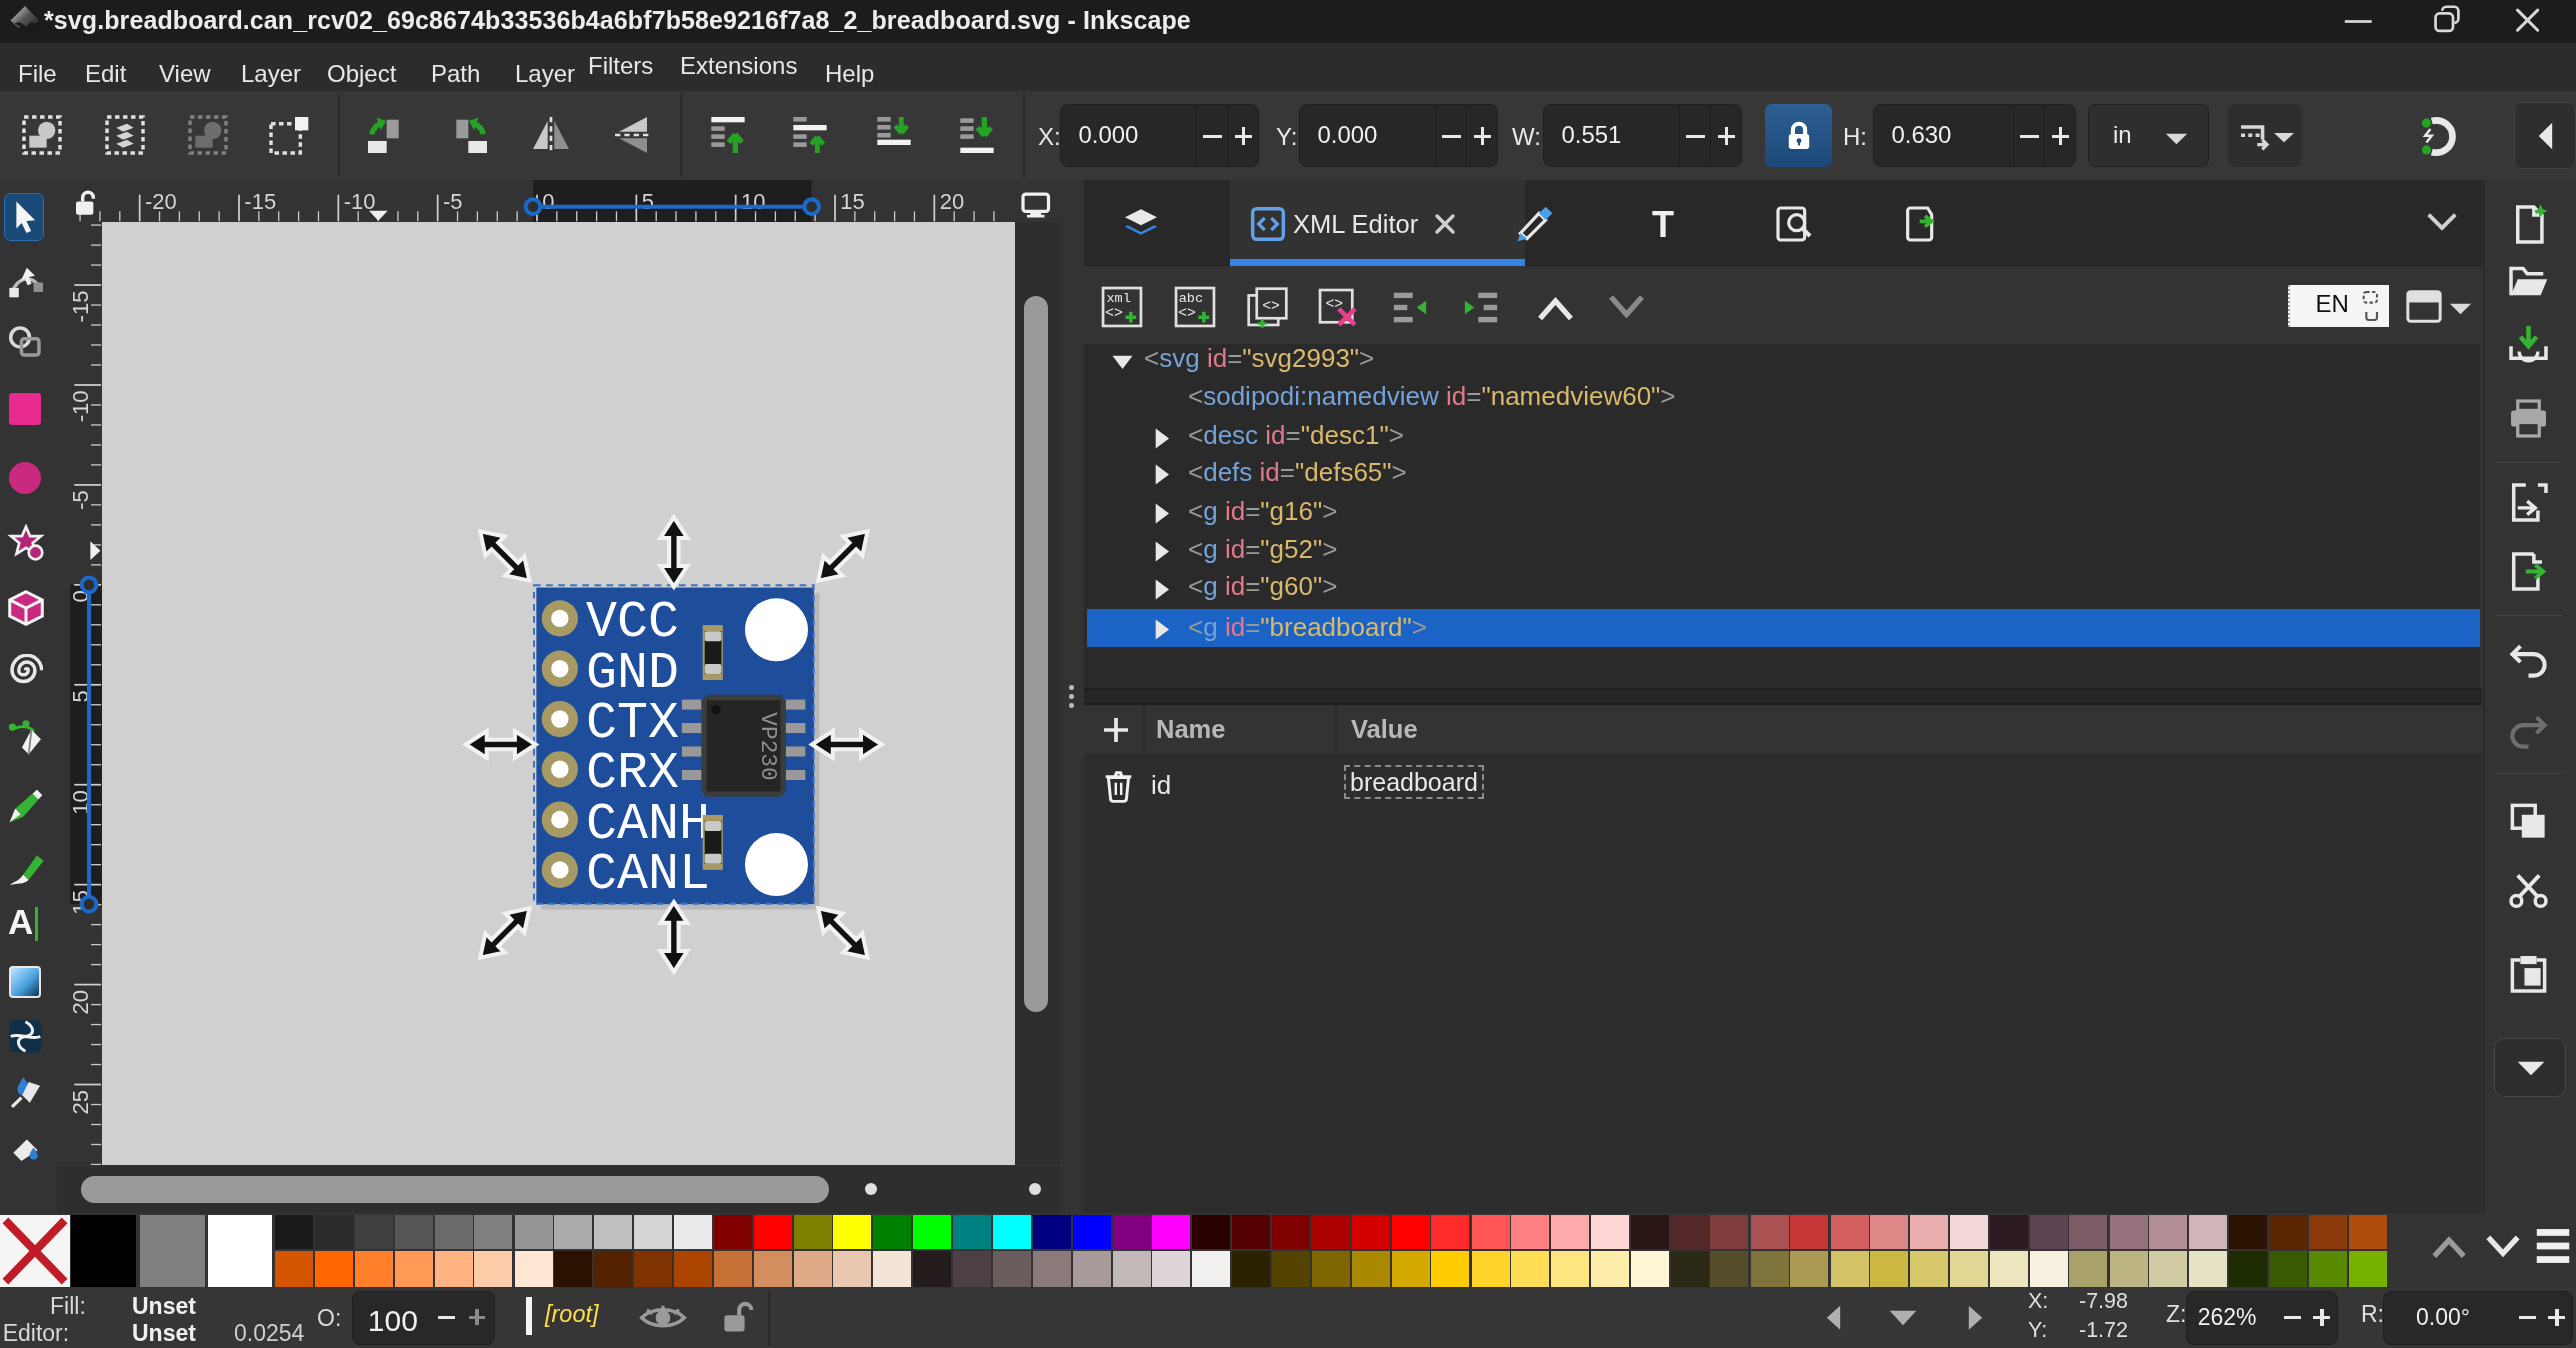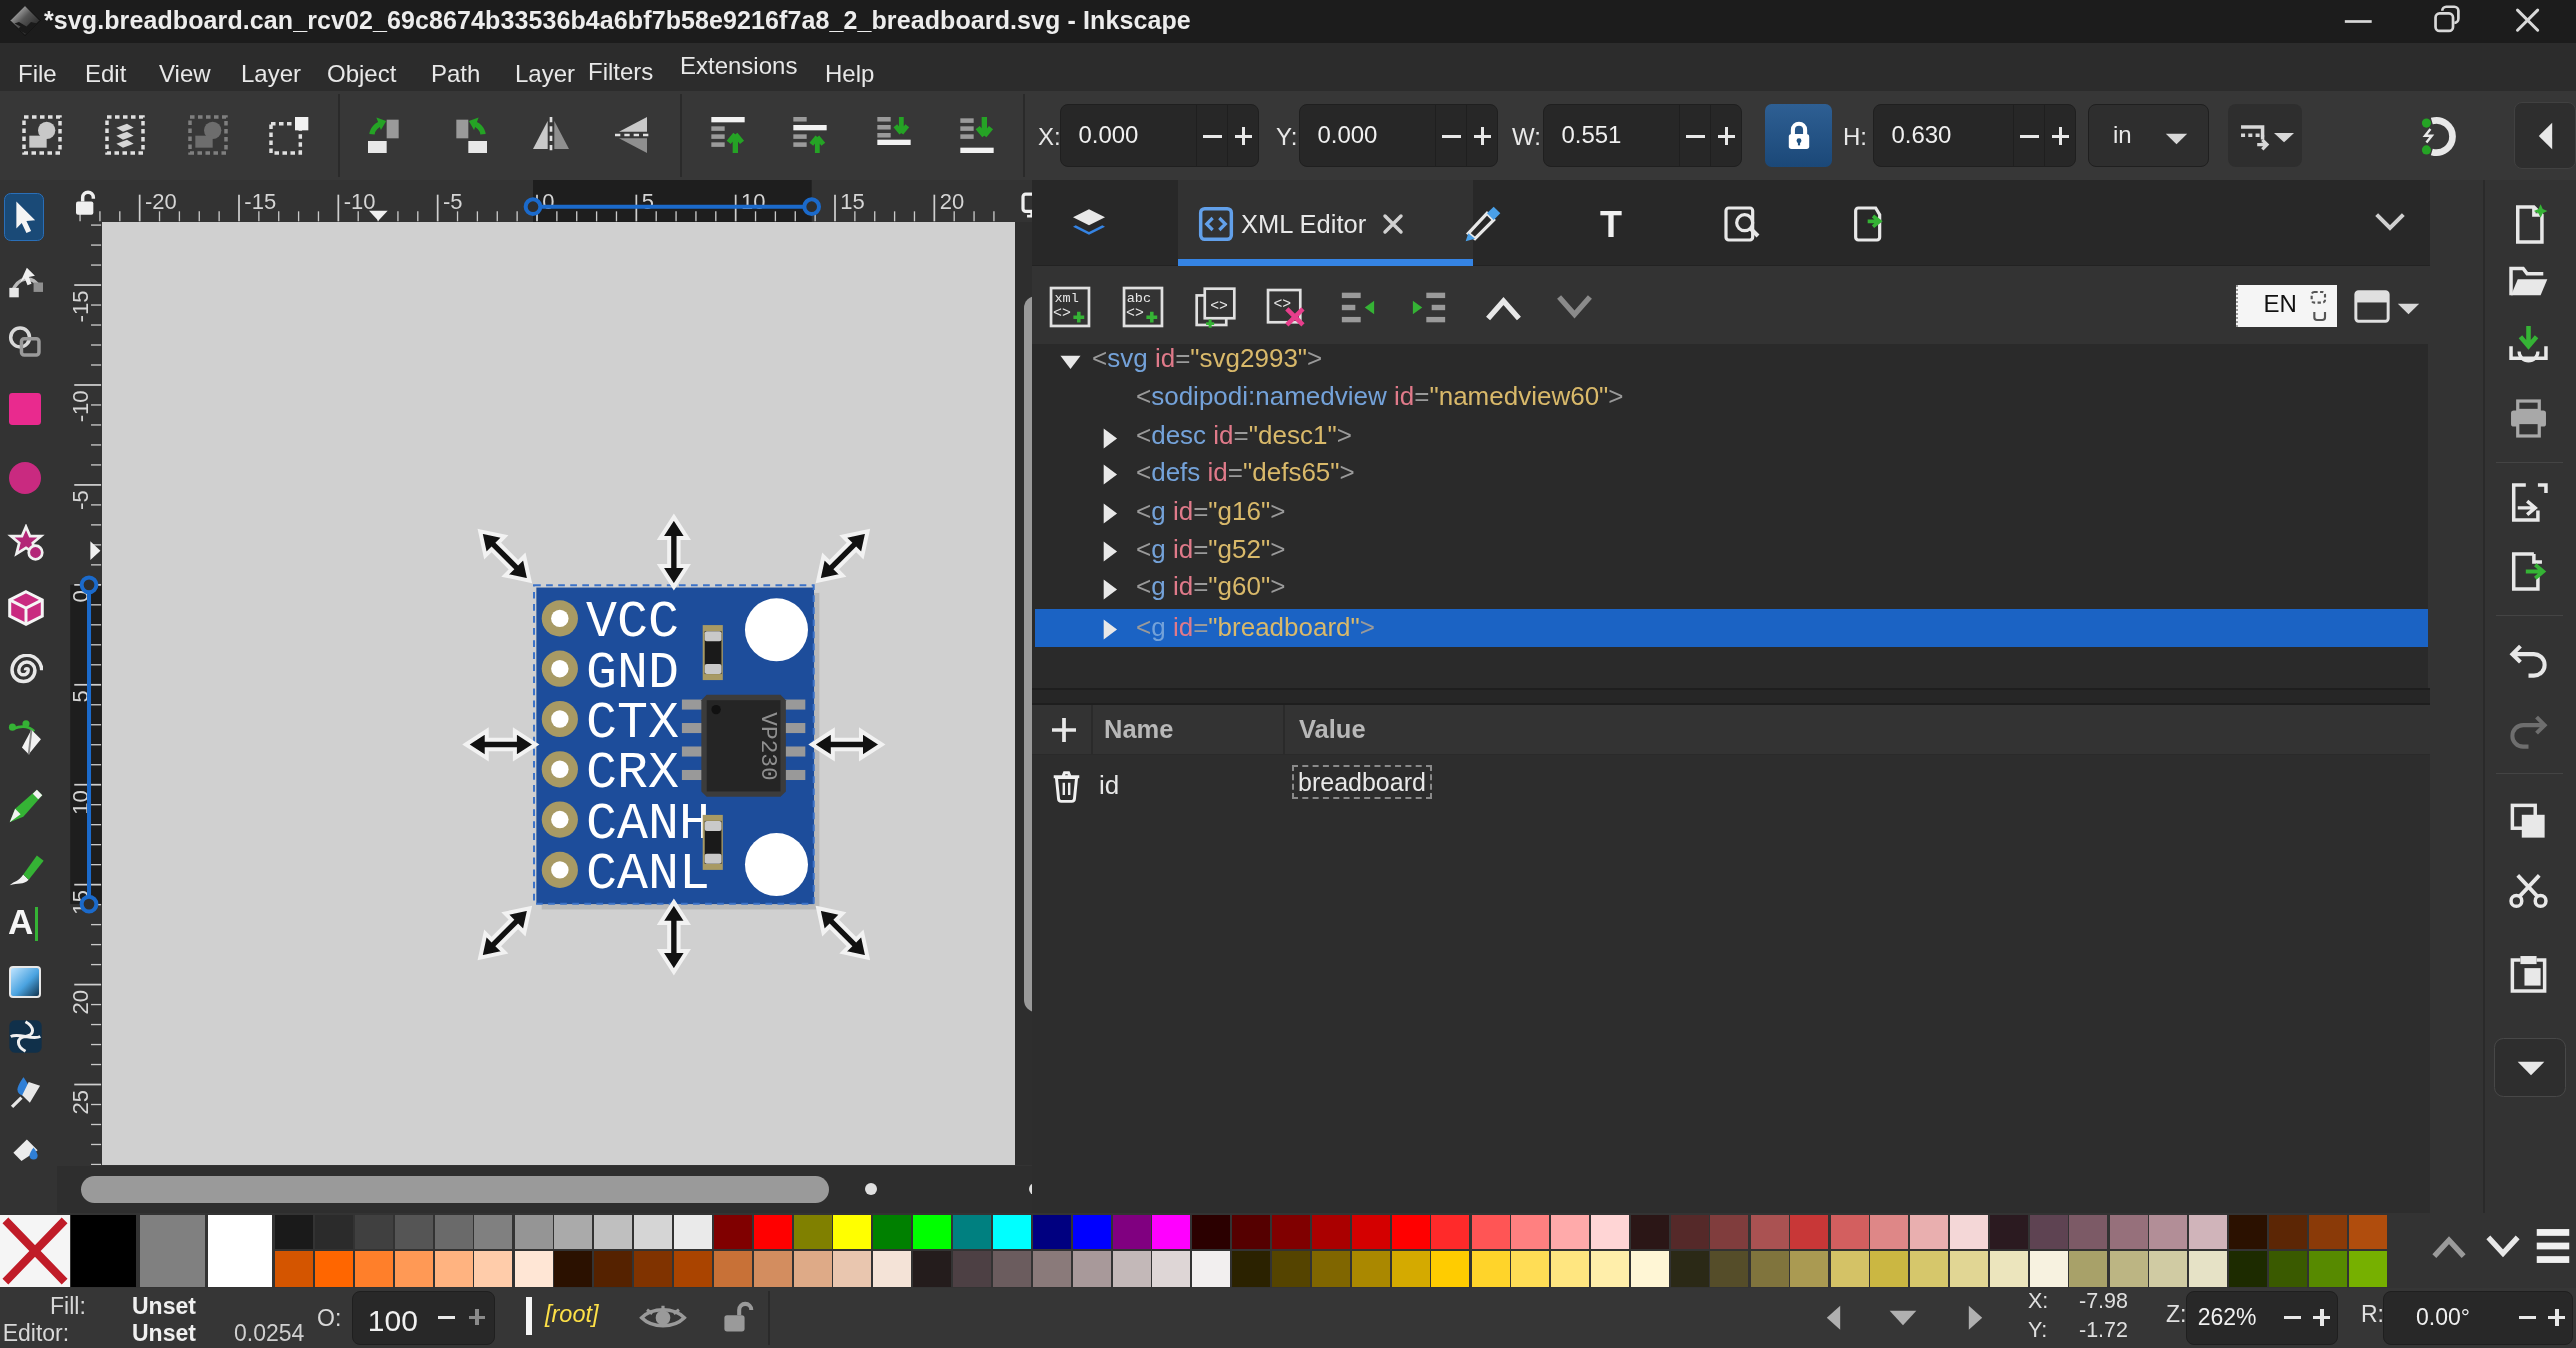--- a/index.html
+++ b/index.html
@@ -12,21 +12,21 @@
 #toolbar { left:0; top:91px; width:2576px; height:89px; background:#373737; }
 #palette { left:0; top:1213px; width:2576px; height:76px; background:#333333; }
 #statusbar { left:0; top:1288px; width:2576px; height:60px; background:#363636; color:#dcdcdc; }
 
 #toolbox { left:0; top:180px; width:57px; height:1033px; background:#333333; }
 #canvas { left:102px; top:222px; width:913px; height:943px; background:#d0d0d0; }
 .ruler { background:#333333; }
 #rulertop { left:70px; top:180px; width:944px; height:42px; }
 #rulerleft { left:70px; top:222px; width:32px; height:943px; }
 
-#rpanel { left:1032px; top:180px; width:1398px; height:1033px; background:#333333; }
+#rpanel { left:1084px; top:180px; width:1398px; height:1033px; background:#333333; }
 #cmdbar { left:2483px; top:180px; width:93px; height:1033px; background:#333333; }
 .entry { background:#272727; border:1.3px solid #1f1f1f; border-radius:8px; height:63px; }
 .sep { background:#2a2a2a; width:2px; }
 .xb { color:#9a9a9a; } .xt { color:#74a2d9; } .xa { color:#e07a8a; } .xv { color:#d9b96a; }
 .tblbl { top:32px; font-size:24px; color:#e8e8e8; }
 .eval { position:absolute; left:17.4px; top:15.4px; font-size:24px; color:#f0f0f0; }
 .eminus, .eplus { position:absolute; top:0; height:100%; border-left:1.3px solid #1f1f1f; }
 .eminus { right:31px; width:31px; }
 .eplus { right:0; width:31px; }
 .eminus::after { content:""; position:absolute; left:6px; top:29.5px; width:19px; height:3.4px; background:#e8e8e8; }
@@ -56,21 +56,21 @@
   </svg>
 </div>
 <div class="abs" id="menubar">
   <span class="abs" style="left:18px;top:17.4px;font-size:24px">File</span>
   <span class="abs" style="left:85px;top:17.4px;font-size:24px">Edit</span>
   <span class="abs" style="left:159px;top:17.4px;font-size:24px">View</span>
   <span class="abs" style="left:241px;top:17.4px;font-size:24px">Layer</span>
   <span class="abs" style="left:327px;top:17.4px;font-size:24px">Object</span>
   <span class="abs" style="left:431px;top:17.4px;font-size:24px">Path</span>
   <span class="abs" style="left:515px;top:17.4px;font-size:24px">Layer</span>
-  <span class="abs" style="left:588px;top:15px;font-size:24px">Filters</span>
+  <span class="abs" style="left:588px;top:9px;font-size:24px">Filters</span>
   <span class="abs" style="left:680px;top:9px;font-size:24px">Extensions</span>
   <span class="abs" style="left:825px;top:17.4px;font-size:24px">Help</span>
 </div>
 
 <div class="abs" id="toolbar">
   <svg class="abs" style="left:20px;top:21.5px" width="44" height="44" viewBox="0 0 33 33">
     <rect x="3" y="3" width="27" height="27" fill="none" stroke="#e0e0e0" stroke-width="2.6" stroke-dasharray="3.4 2.6"></rect>
     <circle cx="20" cy="13" r="6.5" fill="#c8c8c8"></circle>
       <rect x="7" y="17" width="13" height="9" fill="#c8c8c8"></rect>
   </svg>

